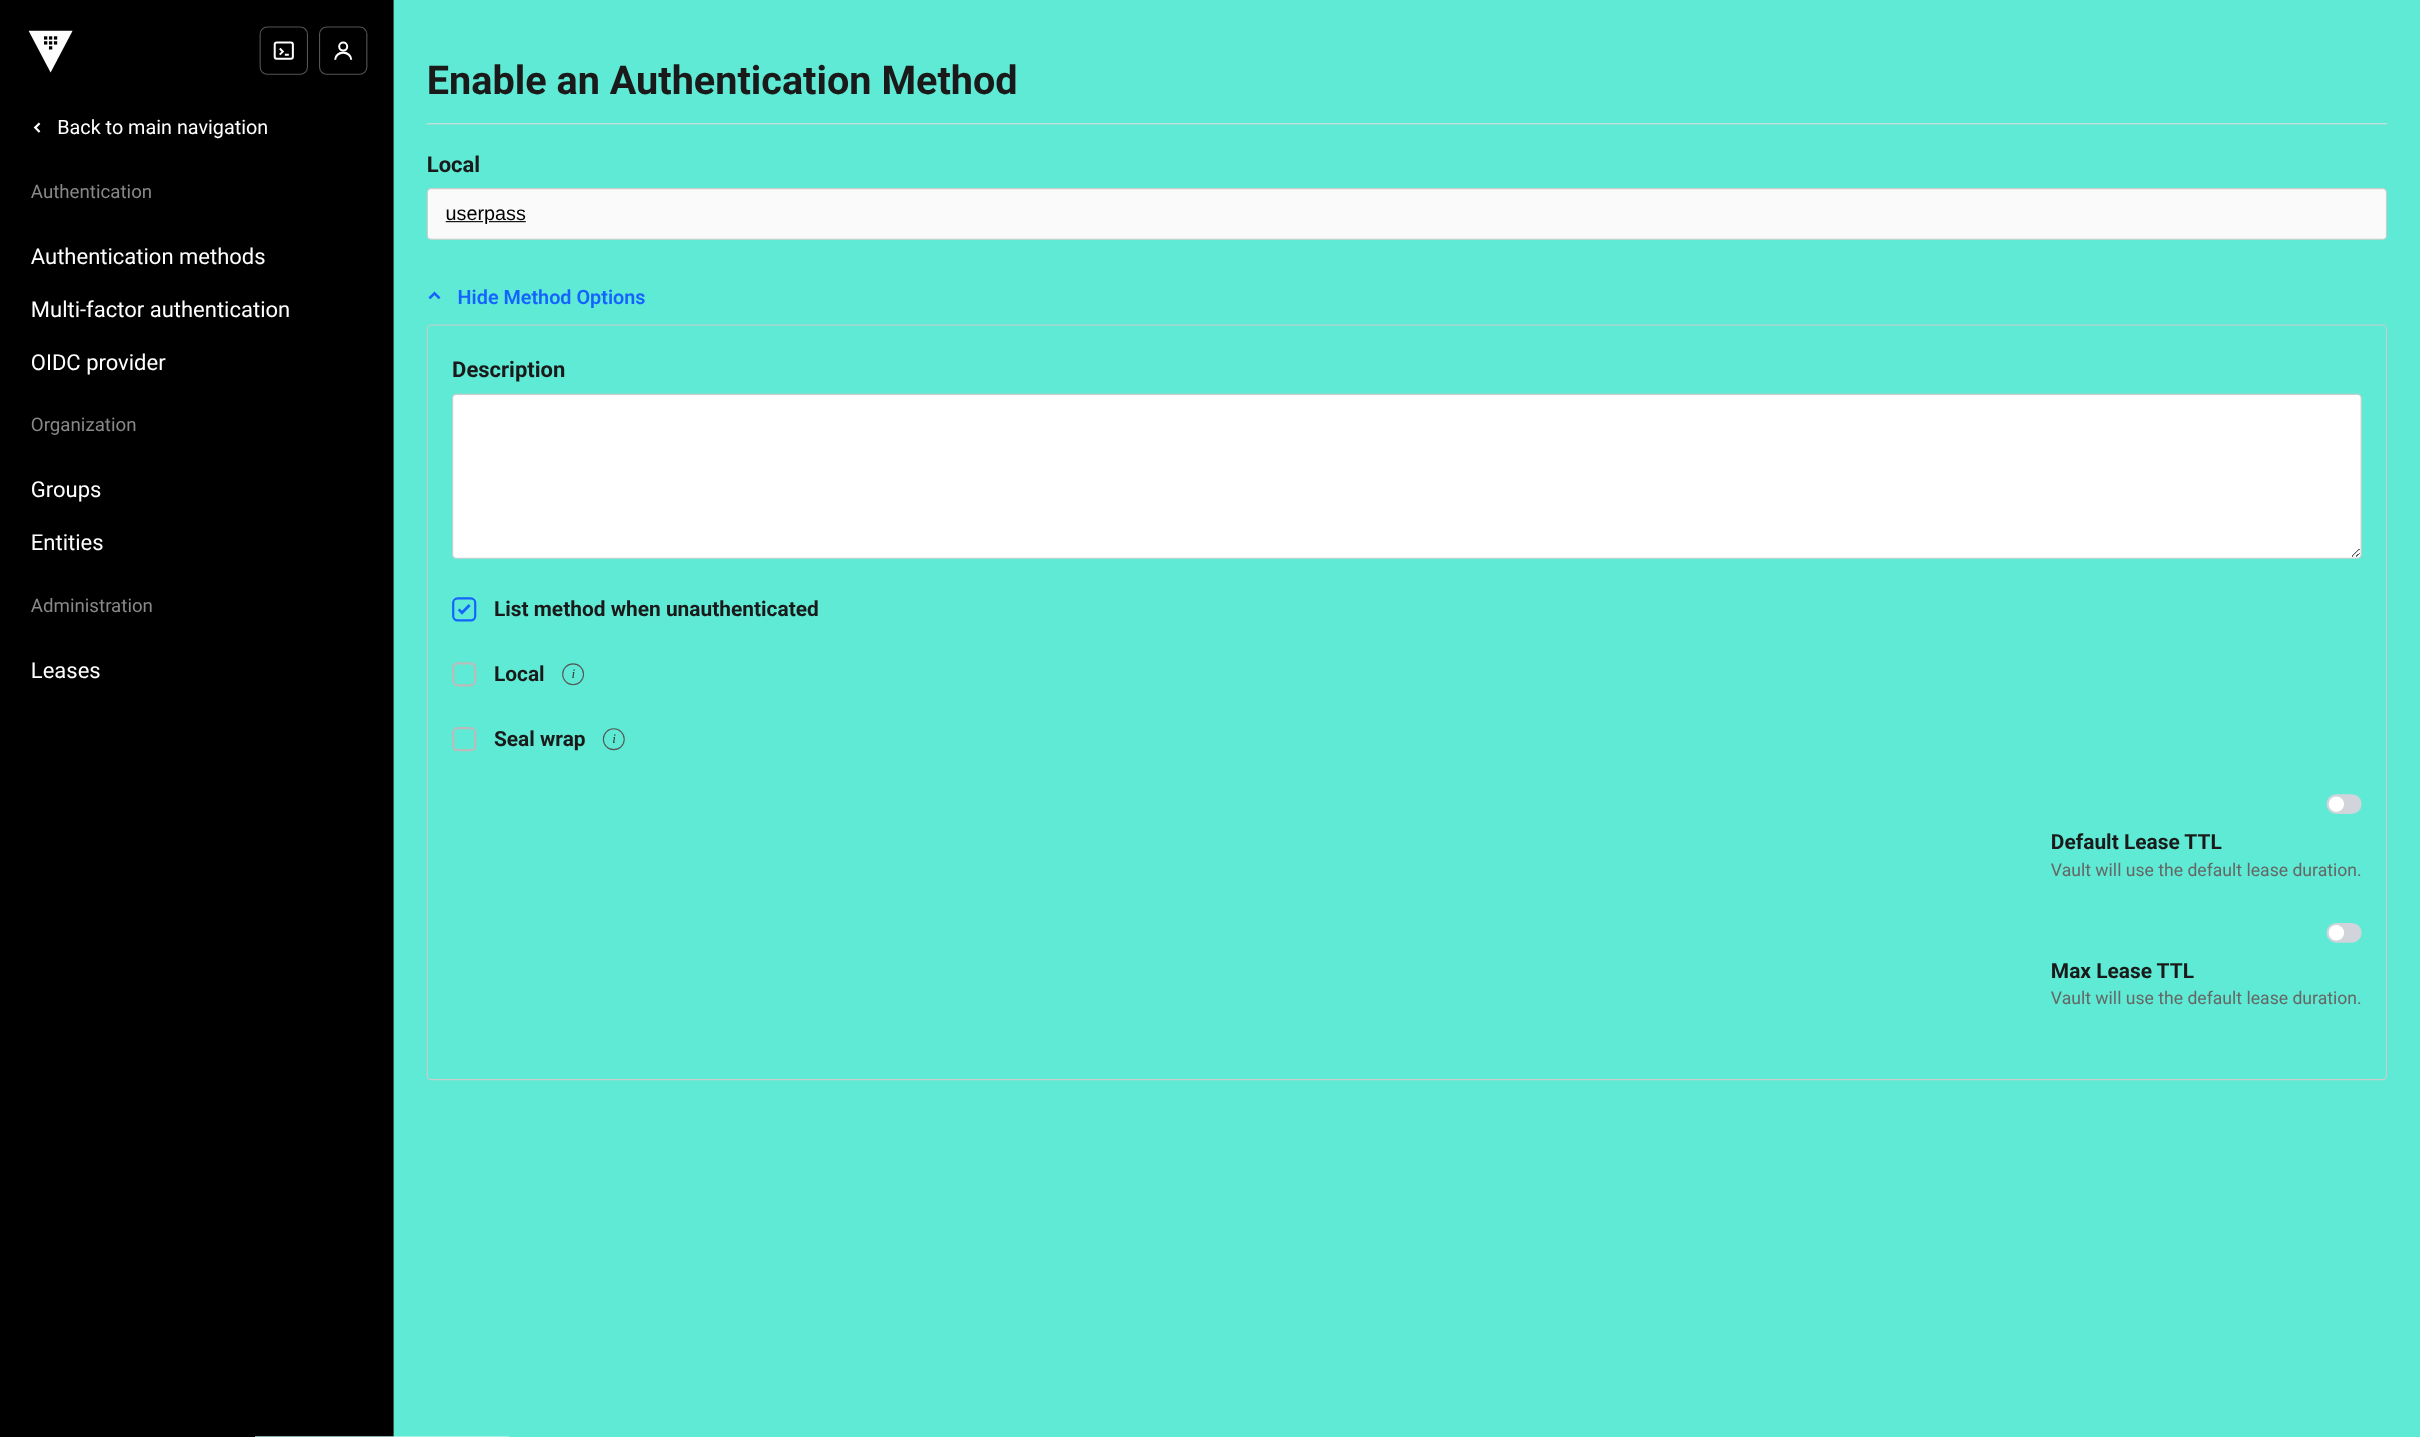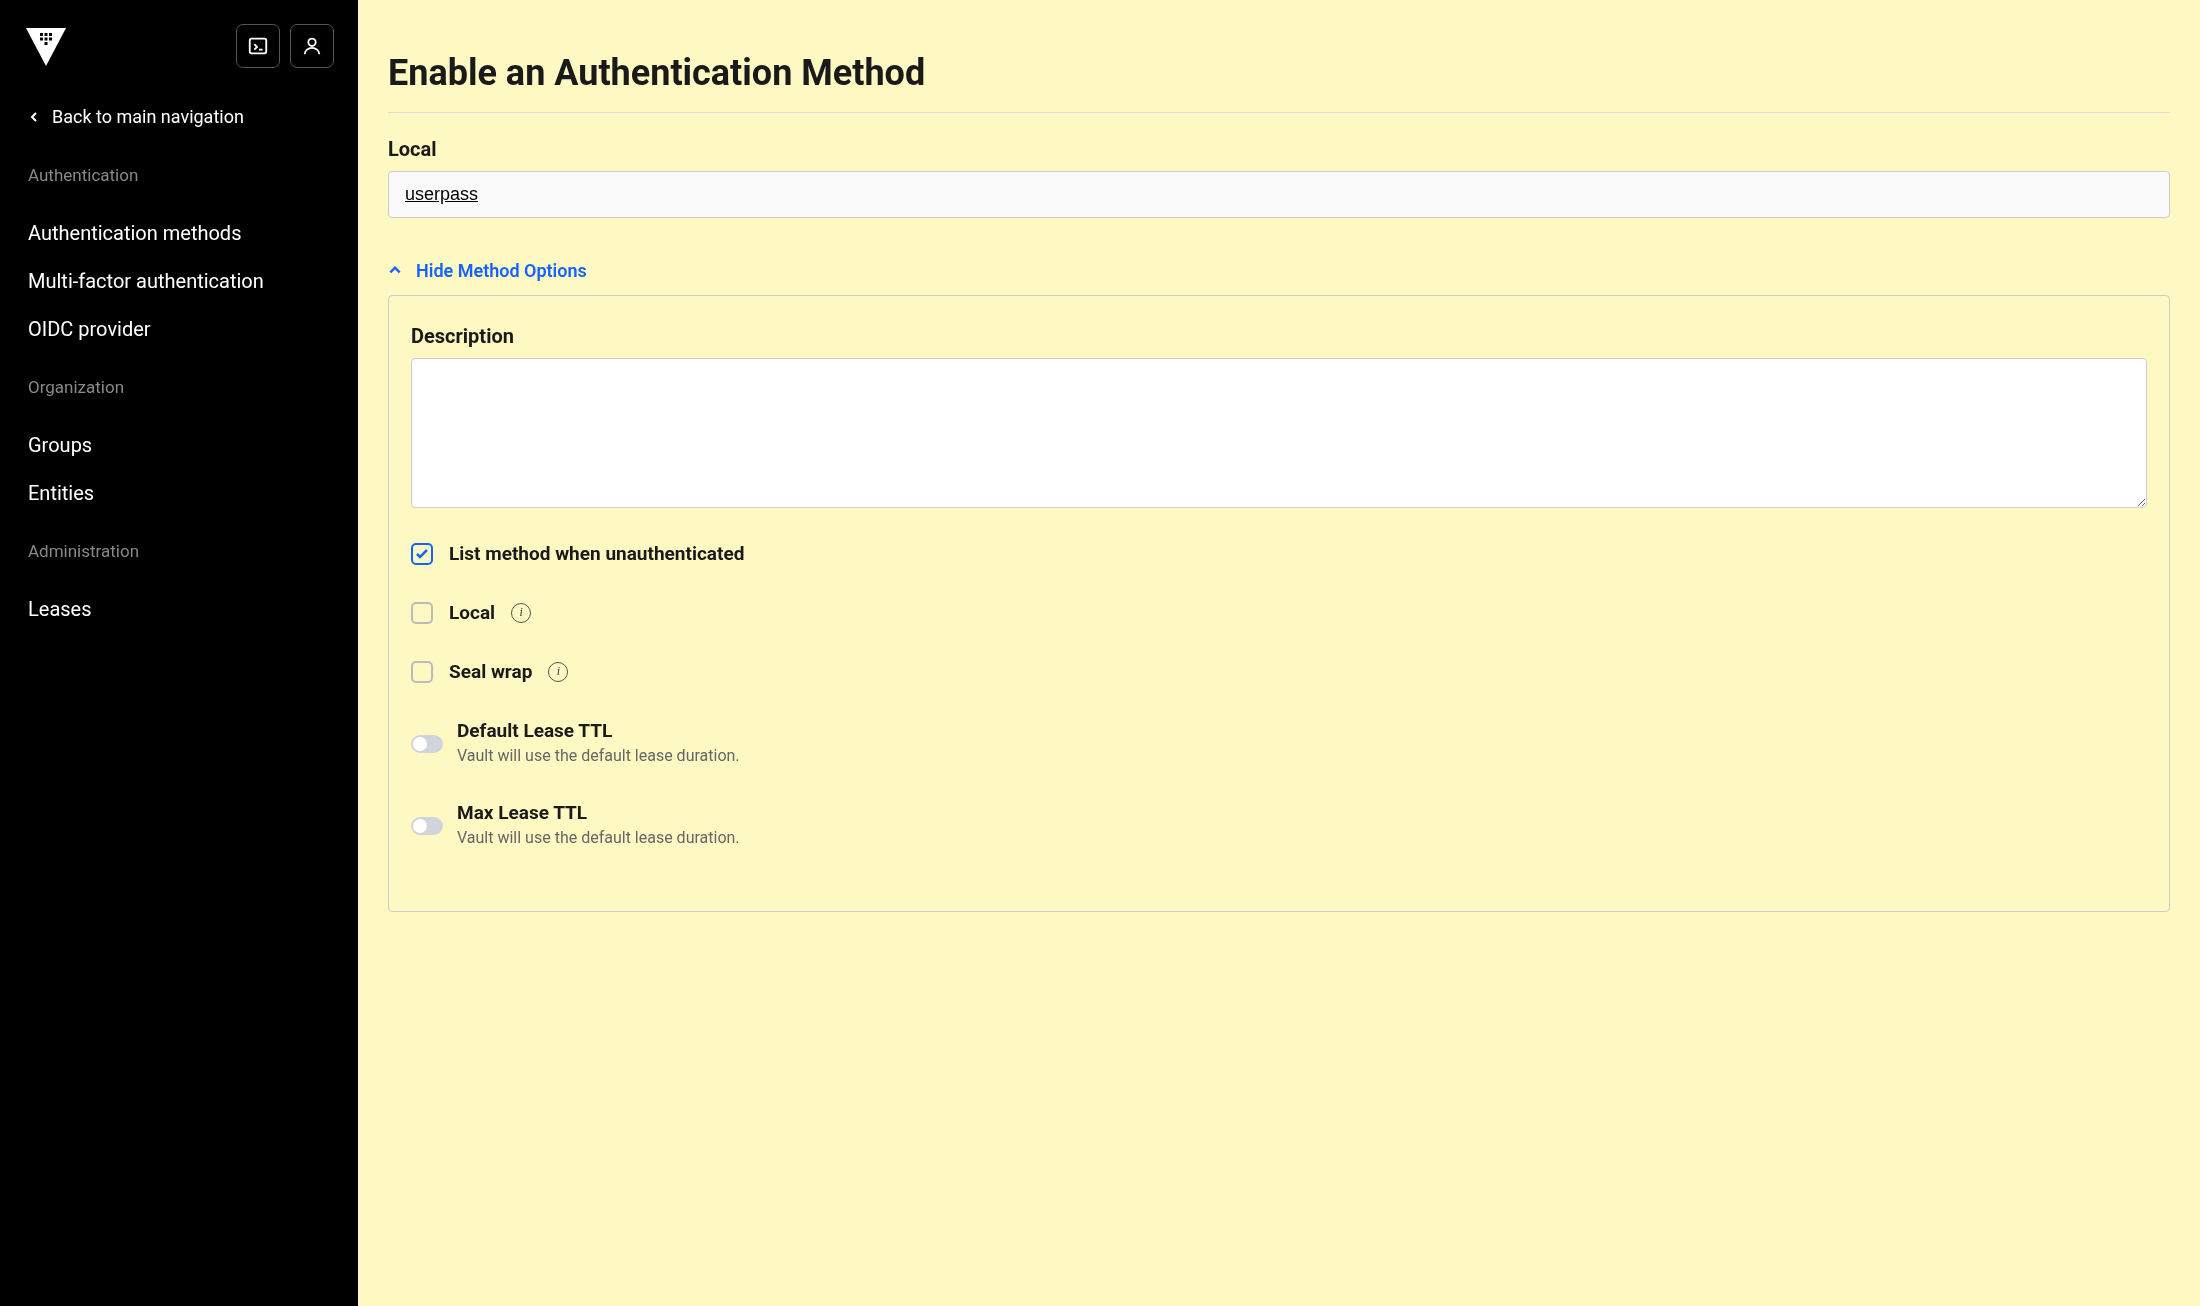--- a/index.html
+++ b/index.html
@@ -60,21 +60,21 @@
     .sidebar-item {
       padding: 12px 28px;
       font-size: 20px;
       cursor: pointer;
       color: #fff;
     }
     .main {
       flex: 1;
       padding: 52px 30px 32px 30px;
       overflow-y: auto;
-      background: #fef9c3;
+      background: #5eead4;
     }
     .page-title {
       font-size: 36px;
       font-weight: 700;
       color: #1a1a1a;
       padding-bottom: 18px;
       border-bottom: 1px solid #ddd;
       margin-bottom: 24px;
     }
     .field-label {
@@ -151,23 +151,24 @@
       display: flex;
       align-items: center;
       justify-content: center;
       font-size: 12px;
       font-style: italic;
       font-family: serif;
       color: #333;
     }
     .toggle-row {
       display: flex;
-      align-items: center;
+      align-items: flex-end;
       gap: 14px;
       margin-bottom: 36px;
+      flex-direction: column;
     }
     .toggle {
       width: 32px;
       height: 18px;
       background: #d1d5db;
       border-radius: 9px;
       position: relative;
       cursor: pointer;
       flex-shrink: 0;
       margin-top: 3px;

